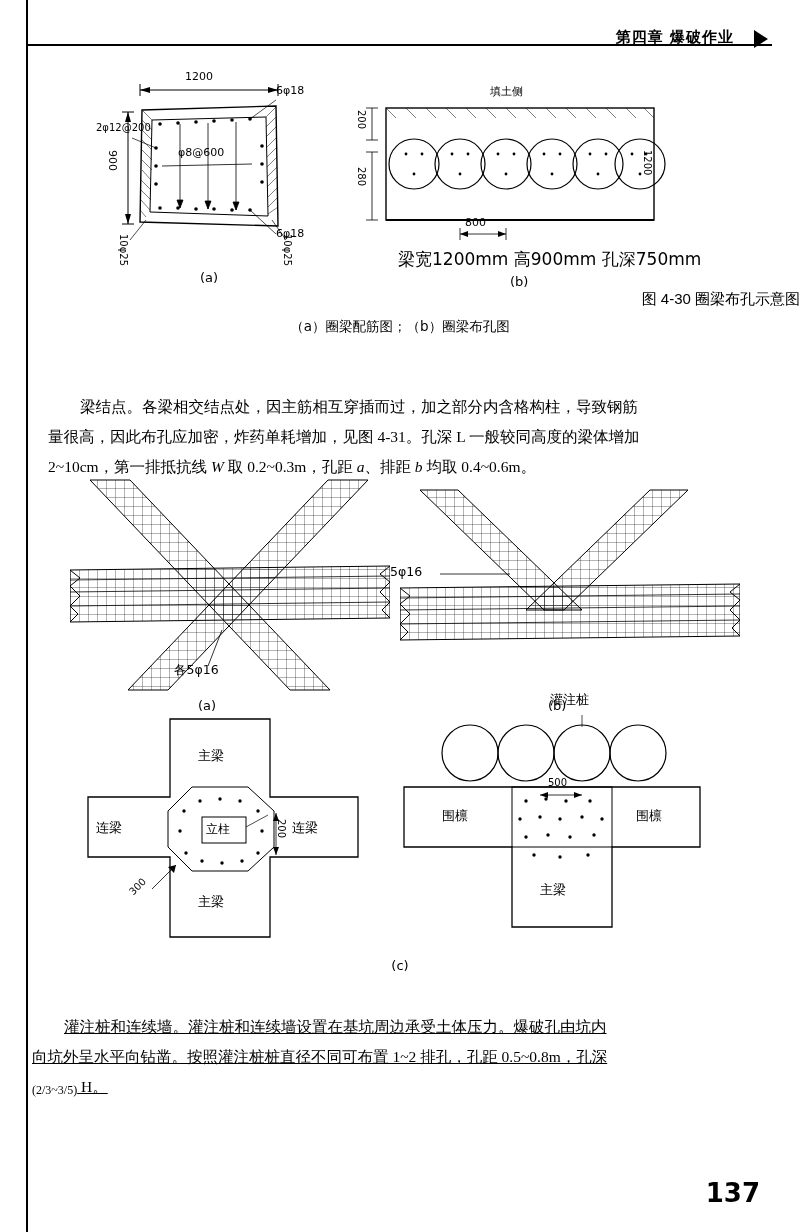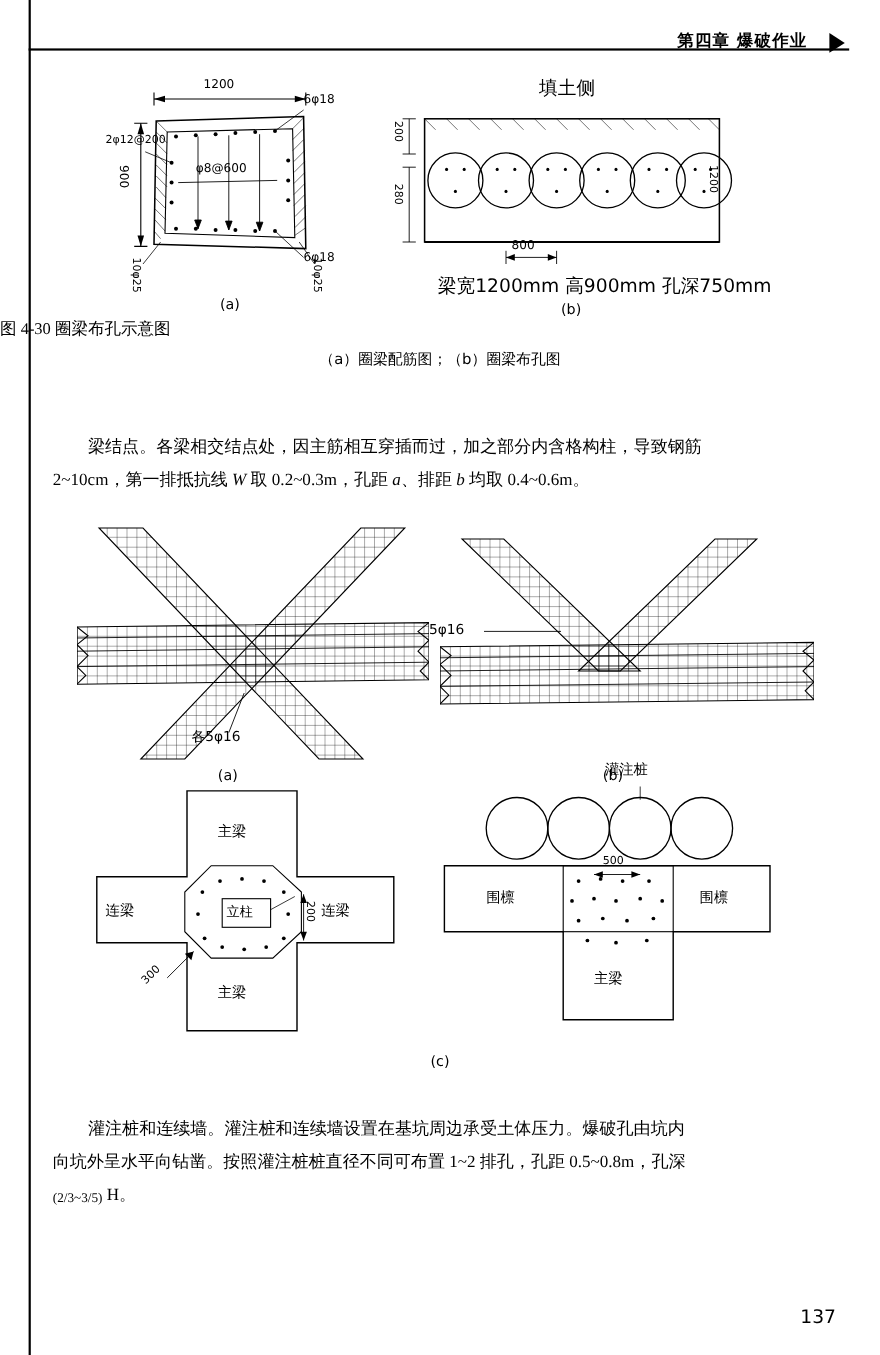--- a/index.html
+++ b/index.html
@@ -46,42 +46,42 @@
     border-left: 14px solid #000;
     border-top: 9px solid transparent;
     border-bottom: 9px solid transparent;
   }
   .header-rule {
     position: absolute;
     left: 26px; top: 44px; width: 746px; height: 2px;
     background: #000;
   }
   .fig-cap {
-    text-align: left;
+    text-align: right;
     font-size: 15px;
-    font-family: Liberation Serif, serif;
+    font-family: Liberation Sans, sans-serif;
   }
   .fig-sub {
     text-align: center;
     font-size: 13.5px;
     font-family: "DejaVu Sans", sans-serif;
   }
   p.body {
     position: absolute;
     font-size: 15.5px;
     line-height: 30px;
     text-align: justify;
     margin: 0;
   }
   .ital { font-style: italic; }
   .pagenum {
     position: absolute;
     right: 40px; bottom: 24px;
-    font-size: 17px;
-    font-weight: normal;
+    font-size: 26px;
+    font-weight: bold;
     font-family: "DejaVu Sans", sans-serif;
   }
   .lbl {
     position: absolute;
     font-size: 11px;
     font-family: "DejaVu Sans", sans-serif;
     white-space: nowrap;
   }
   .lbl-s {
     position: absolute;
@@ -277,35 +277,36 @@
         <line x1="22" y1="90" x2="22" y2="158" stroke="#000" stroke-width="0.8"></line>
         <line x1="16" y1="90" x2="28" y2="90" stroke="#000" stroke-width="0.8"></line>
         <line x1="16" y1="158" x2="28" y2="158" stroke="#000" stroke-width="0.8"></line>
 
         <line x1="110" y1="172" x2="156" y2="172" stroke="#000" stroke-width="0.8"></line>
         <line x1="110" y1="166" x2="110" y2="178" stroke="#000" stroke-width="0.8"></line>
         <line x1="156" y1="166" x2="156" y2="178" stroke="#000" stroke-width="0.8"></line>
         <polygon points="110,172 118,169 118,175" fill="#000"></polygon>
         <polygon points="156,172 148,169 148,175" fill="#000"></polygon>
       </svg>
-      <div class="lbl" style="left:140px;top:6px;font-size:17px;">填土侧</div>
+      <div class="lbl" style="left:140px;top:22px;font-size:11px;">填土侧</div>
       <div class="lbl-s vert" style="left:6px;top:48px;">200</div>
       <div class="lbl-s vert" style="left:6px;top:105px;">280</div>
       <div class="lbl" style="left:115px;top:154px;">800</div>
       <div class="lbl-s vert" style="left:292px;top:88px;">1200</div>
       <div class="lbl" style="left:48px;top:186px;font-size:17px;">梁宽1200mm   高900mm   孔深750mm</div>
       <div class="sub-lbl" style="left:160px;top:212px;">(b)</div>
     </div>
   </div>
 
   <div class="fig-cap" style="position:absolute;left:0;top:290px;width:800px;">图 4-30   圈梁布孔示意图</div>
   <div class="fig-sub" style="position:absolute;left:0;top:318px;width:800px;">（a）圈梁配筋图；（b）圈梁布孔图</div>
 
   <div style="position:absolute;left:48px;top:392px;width:700px;">
     <p class="body" style="position:static;text-indent:32px;">梁结点。各梁相交结点处，因主筋相互穿插而过，加之部分内含格构柱，导致钢筋</p>
+    <p class="body" style="position:static;">量很高，因此布孔应加密，炸药单耗增加，见图 4-31。孔深 L 一般较同高度的梁体增加</p>
     <p class="body" style="position:static;">
       <span>2~10cm，第一排抵抗线 </span><span class="ital">W</span><span> 取 0.2~0.3m，孔距 </span><span class="ital">a</span><span>、排距 </span><span class="ital">b</span><span> 均取 0.4~0.6m。</span>
     </p>
   </div>
 
   <div style="position:absolute;left:0;top:470px;width:800px;height:510px;">
 
     <div style="position:absolute;left:70px;top:0;width:320px;height:250px;">
       <svg width="320" height="250" viewBox="0 0 320 250">
         <defs>
@@ -451,21 +452,21 @@
       <div class="lbl" style="left:42px;top:92px;font-size:13px;">围檩</div>
       <div class="lbl" style="left:236px;top:92px;font-size:13px;">围檩</div>
       <div class="lbl" style="left:140px;top:166px;font-size:13px;">主梁</div>
       <div class="lbl-s" style="left:148px;top:62px;">500</div>
     </div>
 
     <div class="sub-lbl" style="position:absolute;left:0;top:488px;width:800px;text-align:center;">(c)</div>
   </div>
 
 
-  <div style="position:absolute;left:48px;top:1012px;width:706px;">
+  <div style="position:absolute;left:32px;top:1012px;width:706px;text-decoration:underline;">
     <p class="body" style="position:static;text-indent:32px;">灌注桩和连续墙。灌注桩和连续墙设置在基坑周边承受土体压力。爆破孔由坑内</p>
     <p class="body" style="position:static;">向坑外呈水平向钻凿。按照灌注桩桩直径不同可布置 1~2 排孔，孔距 0.5~0.8m，孔深</p>
     <p class="body" style="position:static;">
       <span class="frac">(2/3~3/5)</span><span> H。</span>
     </p>
   </div>
 
 
   <div class="pagenum">137</div>
 </div>

